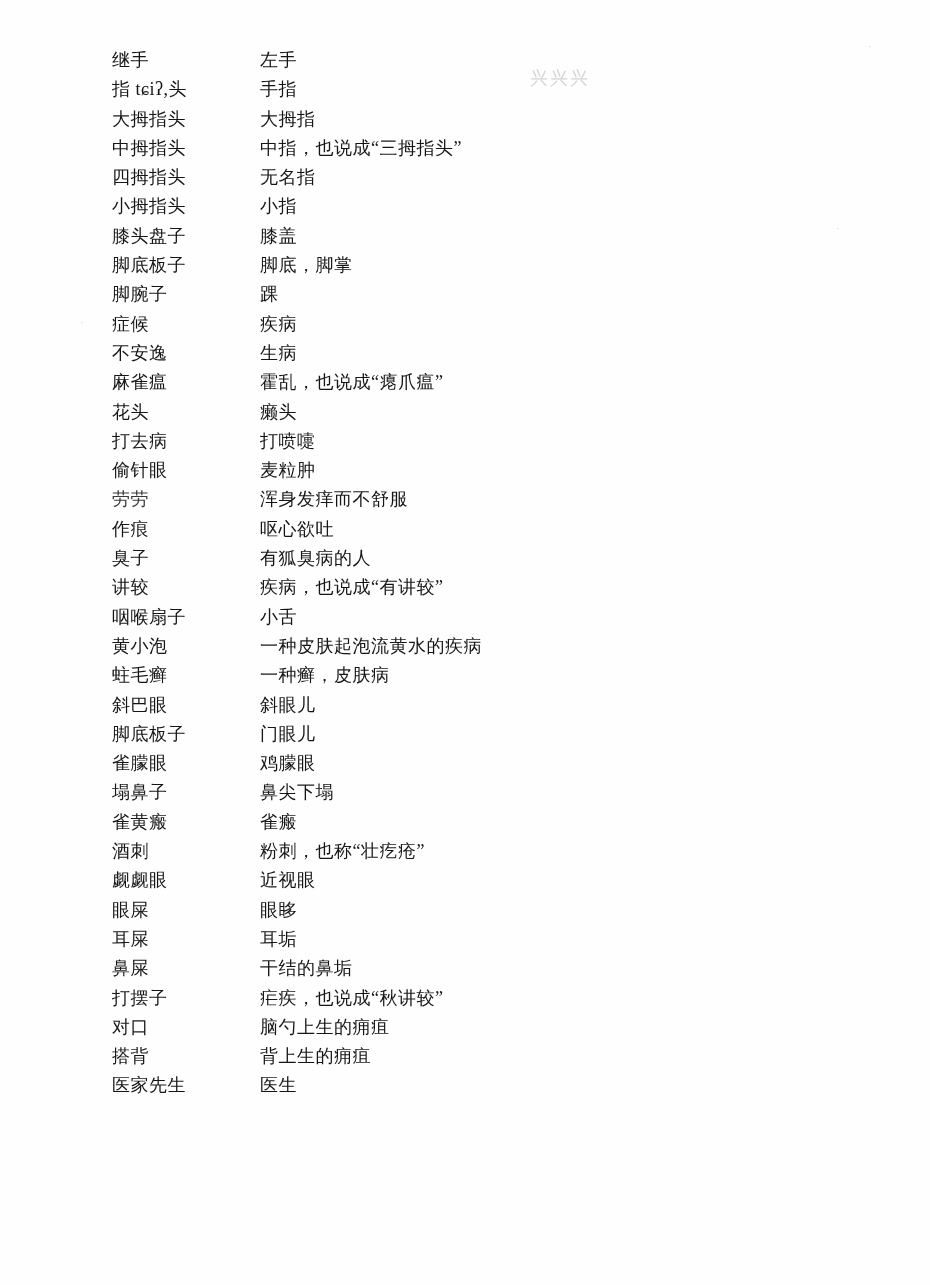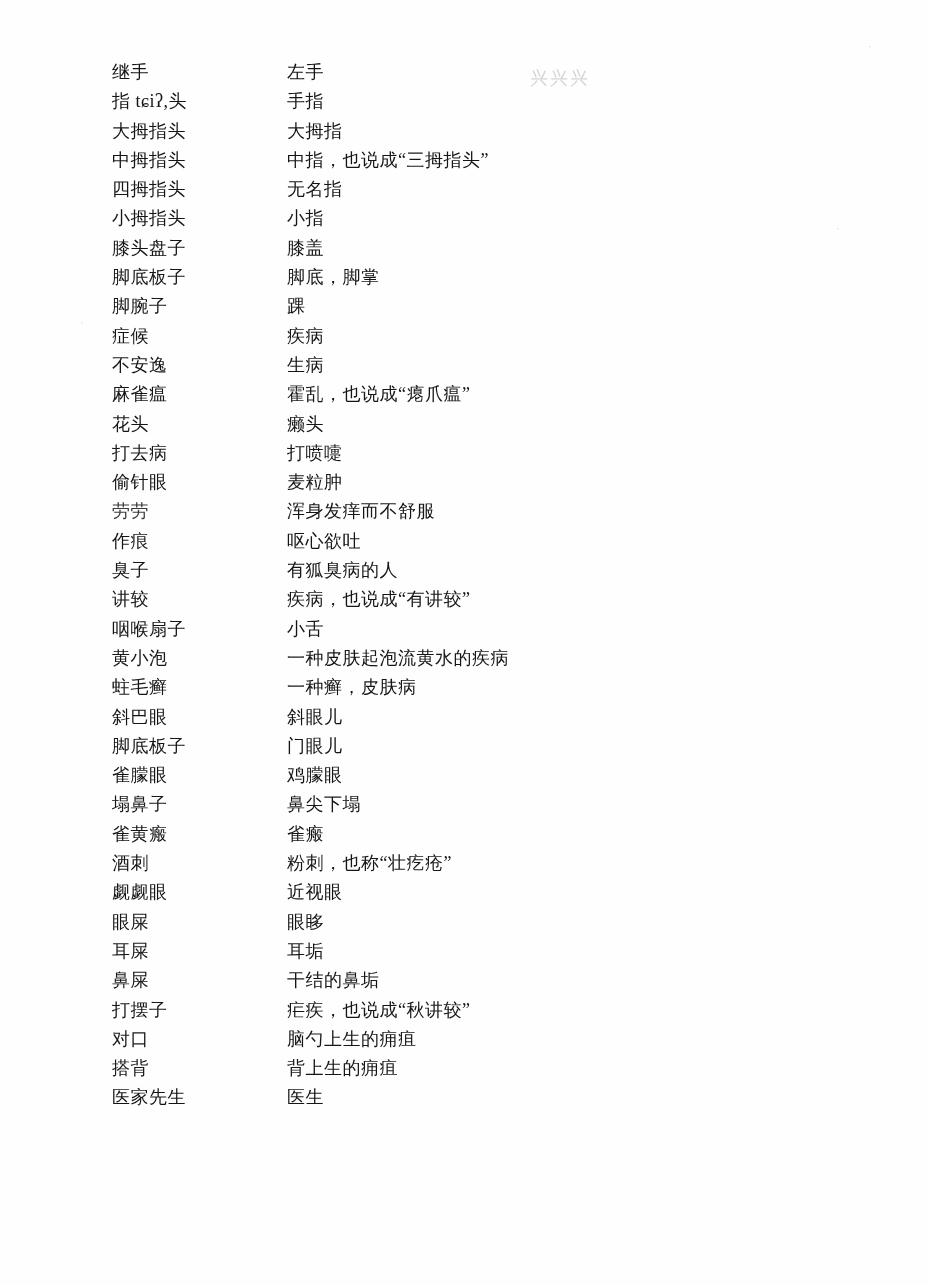--- a/index.html
+++ b/index.html
@@ -22,41 +22,40 @@
     background:
       radial-gradient(circle at 12% 8%, rgba(0,0,0,0.012) 0 1px, transparent 1px),
       radial-gradient(circle at 62% 22%, rgba(0,0,0,0.012) 0 1px, transparent 1px),
       radial-gradient(circle at 84% 57%, rgba(0,0,0,0.012) 0 1px, transparent 1px),
       radial-gradient(circle at 33% 77%, rgba(0,0,0,0.012) 0 1px, transparent 1px),
       #fefefe;
   }
   .glossary {
     position: absolute;
     left: 112px;
-    top: 60px;
+    top: 48px;
     width: 760px;
   }
   .entry {
     display: flex;
     align-items: baseline;
     height: 29.3px;
     white-space: nowrap;
   }
   .term {
     width: 148px;
     flex: 0 0 148px;
     font-size: 18px;
     letter-spacing: 0.5px;
     color: #151515;
   }
   .gloss {
     font-size: 18px;
     letter-spacing: 0.5px;
     color: #151515;
-    margin-left: 27px;
   }
   .term.faint, .gloss.faint {
     color: #3a3a3a;
   }
   
   .artifact {
     position: absolute;
     color: rgba(120,120,120,0.30);
     font-size: 18px;
     letter-spacing: 2px;

